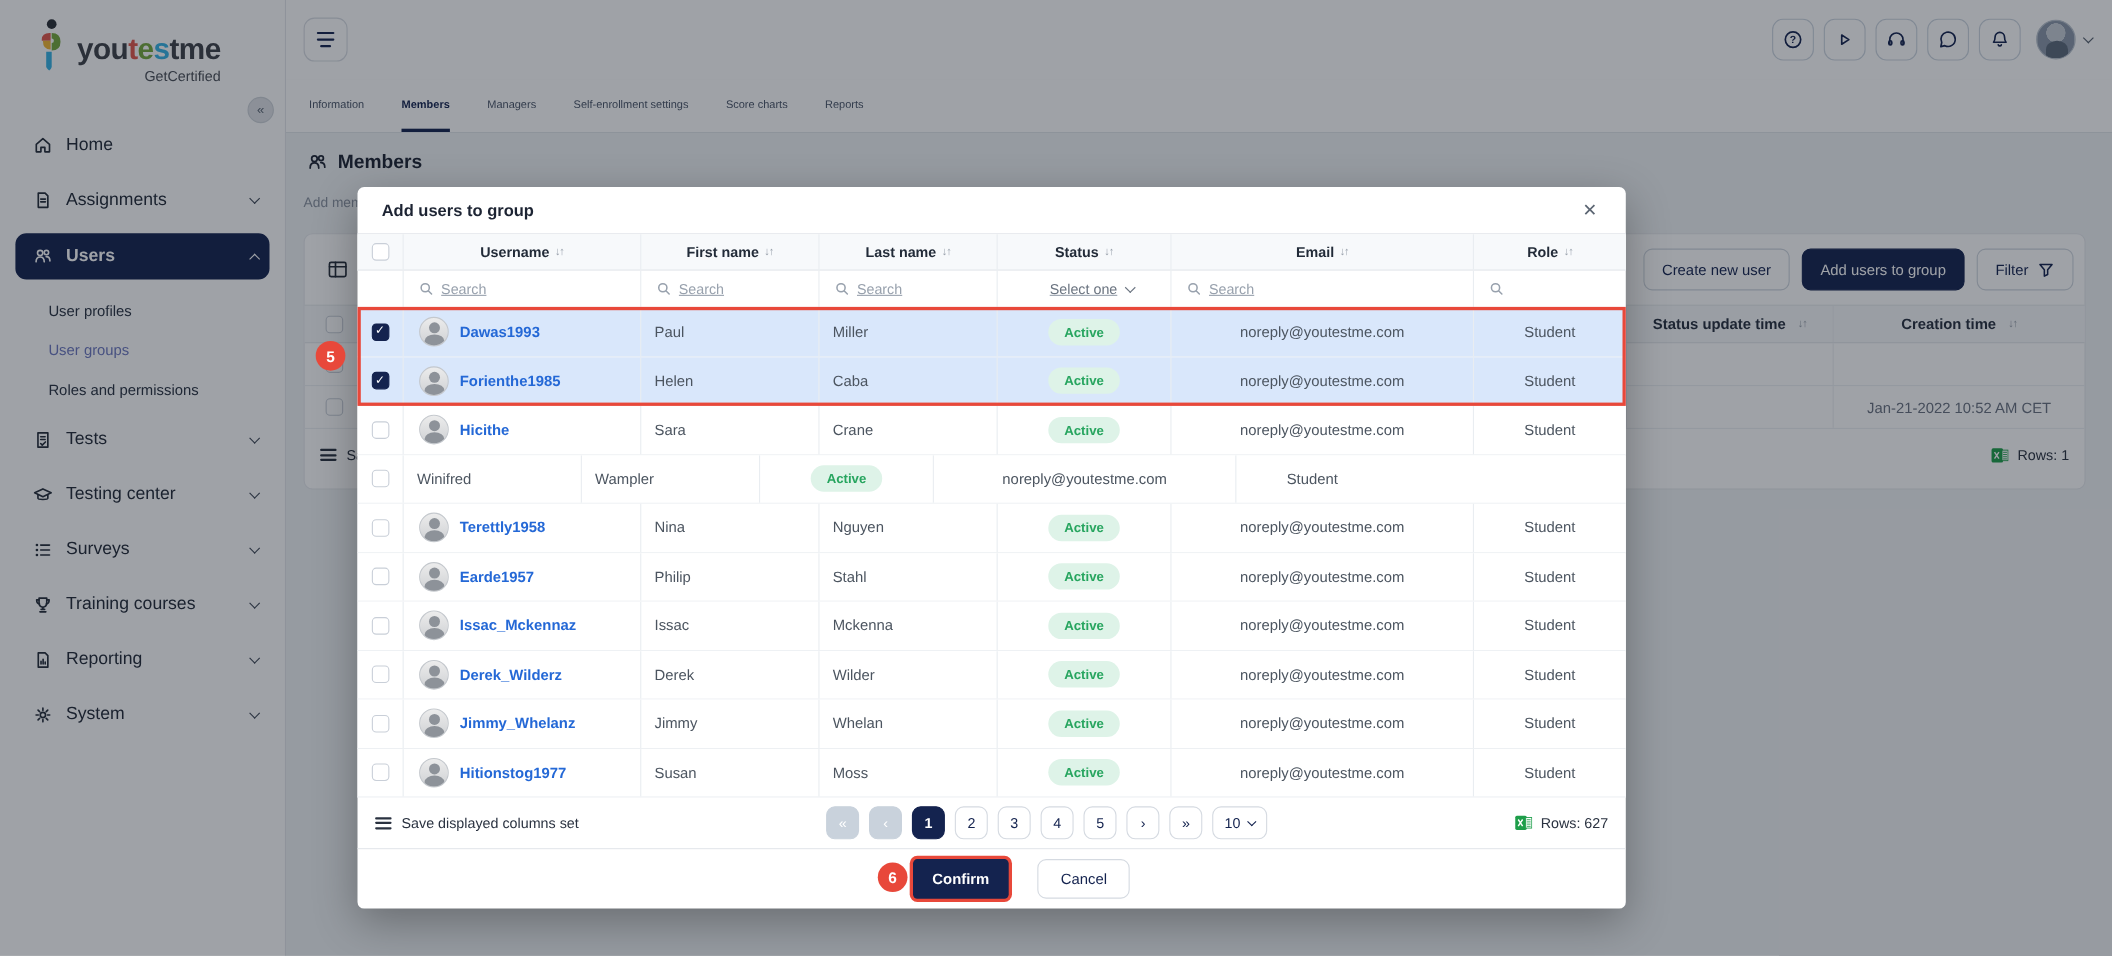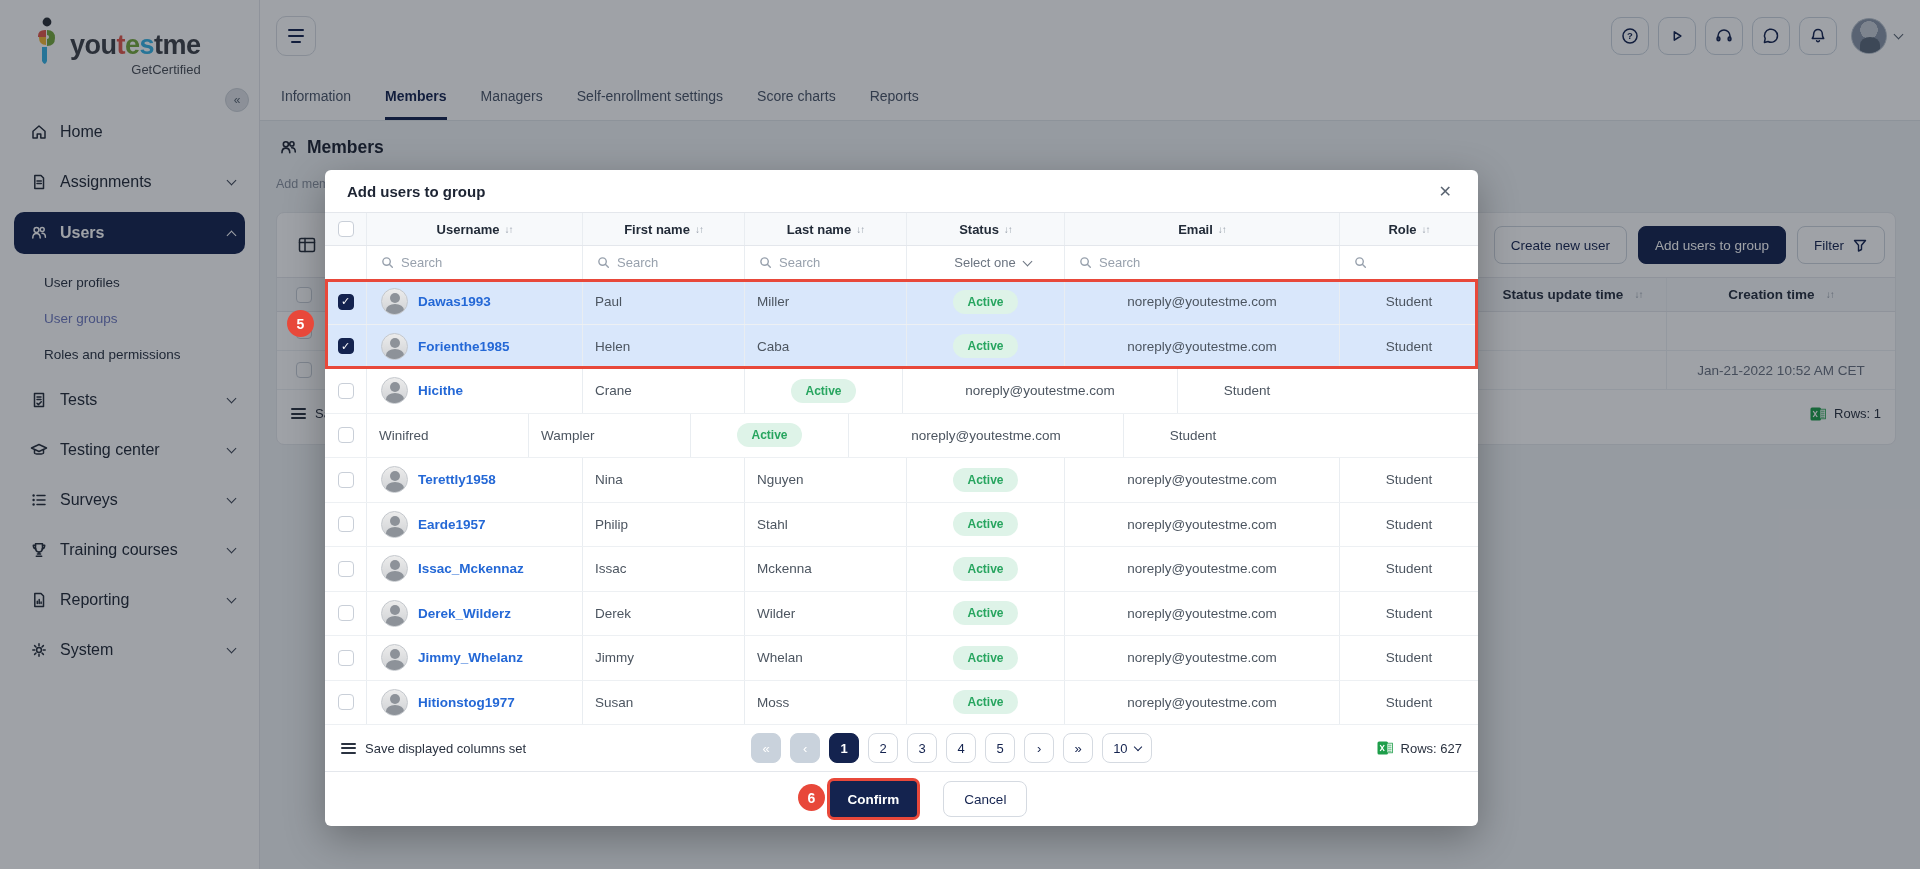--- a/index.html
+++ b/index.html
@@ -39,21 +39,21 @@
   .search-box input { border:none; background:transparent; outline:none; font-size:14px; color:#3a4250; width:100%; font-family:"Liberation Sans",sans-serif; }
   .search-box input::placeholder { color:#8a93a0; }
   .iconbar { display:flex; align-items:center; gap:9px; margin-left:23px; }
   .icon-btn { width:38px; height:38px; border:1px solid #cdd6e0; border-radius:10px; display:flex; align-items:center; justify-content:center; background:#fff; cursor:pointer; }
   .avatar-top { width:36px; height:36px; border-radius:50%; margin-left:14px; background:radial-gradient(circle at 50% 32%, #c6cdd6 0 30%, #8a97a8 31% 100%); border:1px solid #b9c2cd; cursor:pointer; position:relative; overflow:hidden; }
   .avatar-top::after { content:""; position:absolute; left:8px; top:18px; width:20px; height:16px; border-radius:50% 50% 0 0; background:#5d6a7a; }
   .avatar-chev { margin-left:8px; width:7px; height:7px; border-right:1.7px solid #55606e; border-bottom:1.7px solid #55606e; transform:rotate(45deg); margin-top:-4px; cursor:pointer; }
 
   
   .tabs { position:absolute; left:260px; top:72px; width:1660px; height:49px; background:#ffffff; border-bottom:1px solid #e2e6ea; display:flex; align-items:stretch; gap:34px; padding-left:21px; z-index:5; }
-  .tab { display:flex; align-items:center; font-size:14px; color:#4a5568; cursor:pointer; border-bottom:3px solid transparent; padding-top:2px; }
+  .tab { display:flex; align-items:center; font-size:10px; color:#4a5568; cursor:pointer; border-bottom:3px solid transparent; padding-top:2px; }
   .tab.active { color:#14234f; font-weight:700; border-bottom-color:#14234f; }
 
   
   .content { position:absolute; left:260px; top:121px; width:1660px; height:748px; background:#f1f3f5; z-index:4; }
   .page-heading { position:absolute; left:19px; top:16px; display:flex; align-items:center; gap:9px; font-size:17.5px; font-weight:700; color:#1d2433; }
   .page-subtext { position:absolute; left:16px; top:56px; font-size:12.5px; color:#8a93a0; white-space:nowrap; }
   .card { position:absolute; left:16px; top:91px; width:1620px; height:233px; background:#ffffff; border:1px solid #e6e9ed; border-radius:8px; }
   .card-head { height:64px; display:flex; align-items:center; padding:0 10px 0 20px; }
   .card-head .grow { flex:1; }
   .btn { height:38px; border-radius:8px; font-size:13.5px; display:inline-flex; align-items:center; justify-content:center; padding:0 16px; cursor:pointer; font-family:Liberation Sans, sans-serif; }
@@ -82,21 +82,21 @@
   .modal-title { font-size:15px; font-weight:700; color:#1d2433; flex:1; }
   .modal-close { font-size:16px; color:#5b6572; cursor:pointer; padding:2px 4px; }
   .mrow { display:flex; width:100%; }
   .mcell { border-right:1px solid #e9edf1; display:flex; align-items:center; overflow:hidden; }
   .mcell:last-child { border-right:none; }
   .c0{width:42px; justify-content:center;} .c1{width:216px;} .c2{width:162px;} .c3{width:162px;}
   .c4{width:158px; justify-content:center;} .c5{width:275px; justify-content:center;} .c6{width:138px;}
   .thead { height:33px; background:#f7f9fb; border-bottom:1px solid #e4e7ec; font-size:13px; font-weight:700; color:#222b38;text-align:right; }
   .thead .mcell { justify-content:center; }
   .tsearch { height:34px; border-bottom:1px solid #e9edf1; font-size:13px; color:#98a1ad; }
-  .tsearch .mcell { padding-left:14px; justify-content:flex-start; gap:7px; }
+  .tsearch .mcell { padding-left:14px; justify-content:flex-start; gap:7px;text-decoration:underline; }
   .tsearch .mcell.c0 { padding-left:0; }
   .tsearch input { border:none; outline:none; font-size:13px; color:#3a4250; width:85%; font-family:"Liberation Sans",sans-serif; }
   .tsearch input::placeholder { color:#98a1ad; }
   .select-one { display:flex; align-items:center; gap:8px; margin:0 auto; color:#6b7480; cursor:pointer; }
   .select-one .chev { border-color:#6b7480; margin-top:-2px; }
   .trow { height:44.5px; border-bottom:1px solid #edf0f3; font-size:13.5px; color:#4c5560; cursor:pointer; background:#fff; }
   .trow.selected { background:#d9e7fb; }
   .trow .c1 { gap:10px; padding-left:14px; }
   .trow .c2,.trow .c3 { padding-left:12px; }
   .username { color:#2468d6; font-weight:700; cursor:pointer; }
@@ -521,20 +521,21 @@
       </div>
 
       <div class="mrow trow">
         <div class="mcell c0">
             <span class="cb"></span>
           </div>
         <div class="mcell c1">
             <span class="avatar"></span>
             <span class="username">Hicithe</span>
           </div>
+        <div class="mcell c2">Sara</div>
         <div class="mcell c3">Crane</div>
         <div class="mcell c4">
             <span class="chip">Active</span>
           </div>
         <div class="mcell c5">noreply@youtestme.com</div>
         <div class="mcell c6" style="justify-content:center">Student</div>
       </div>
 
       <div class="mrow trow">
         <div class="mcell c0">

